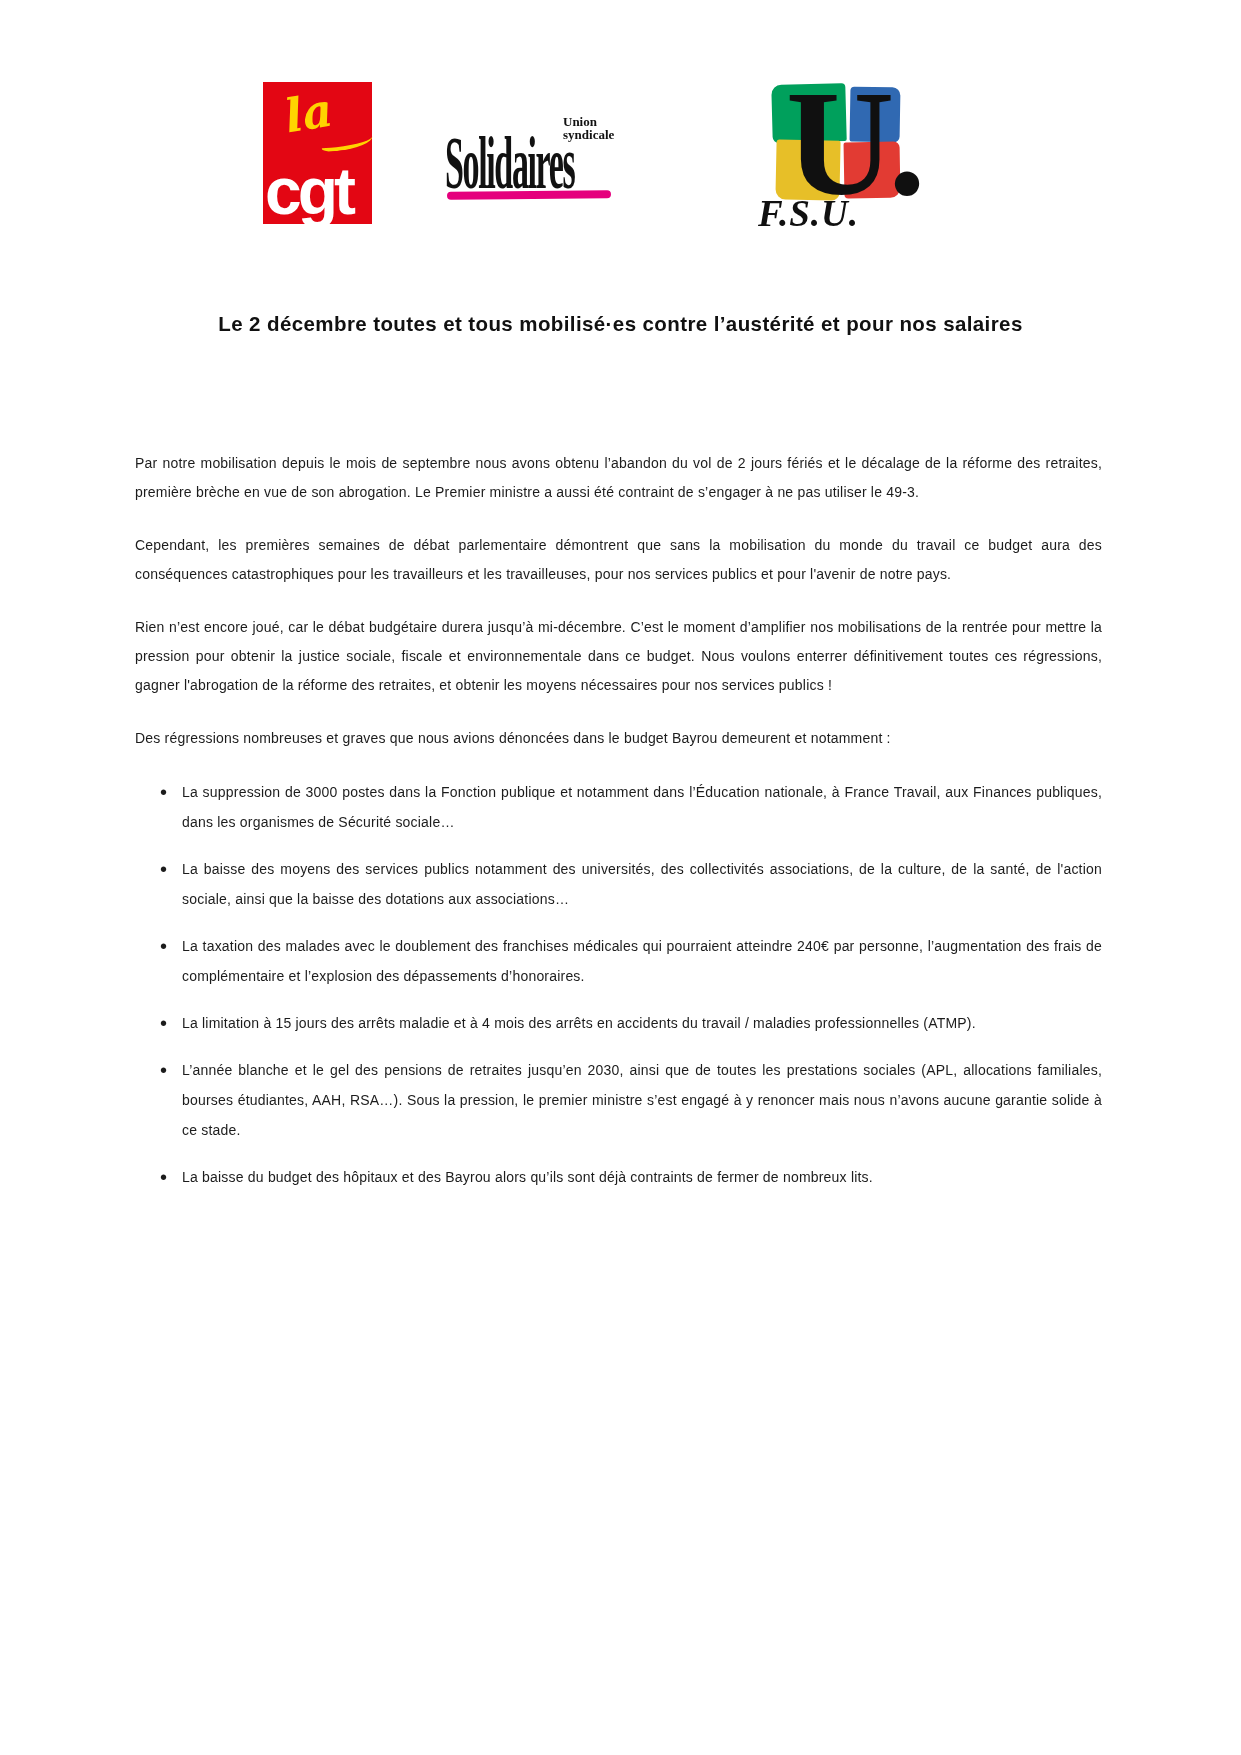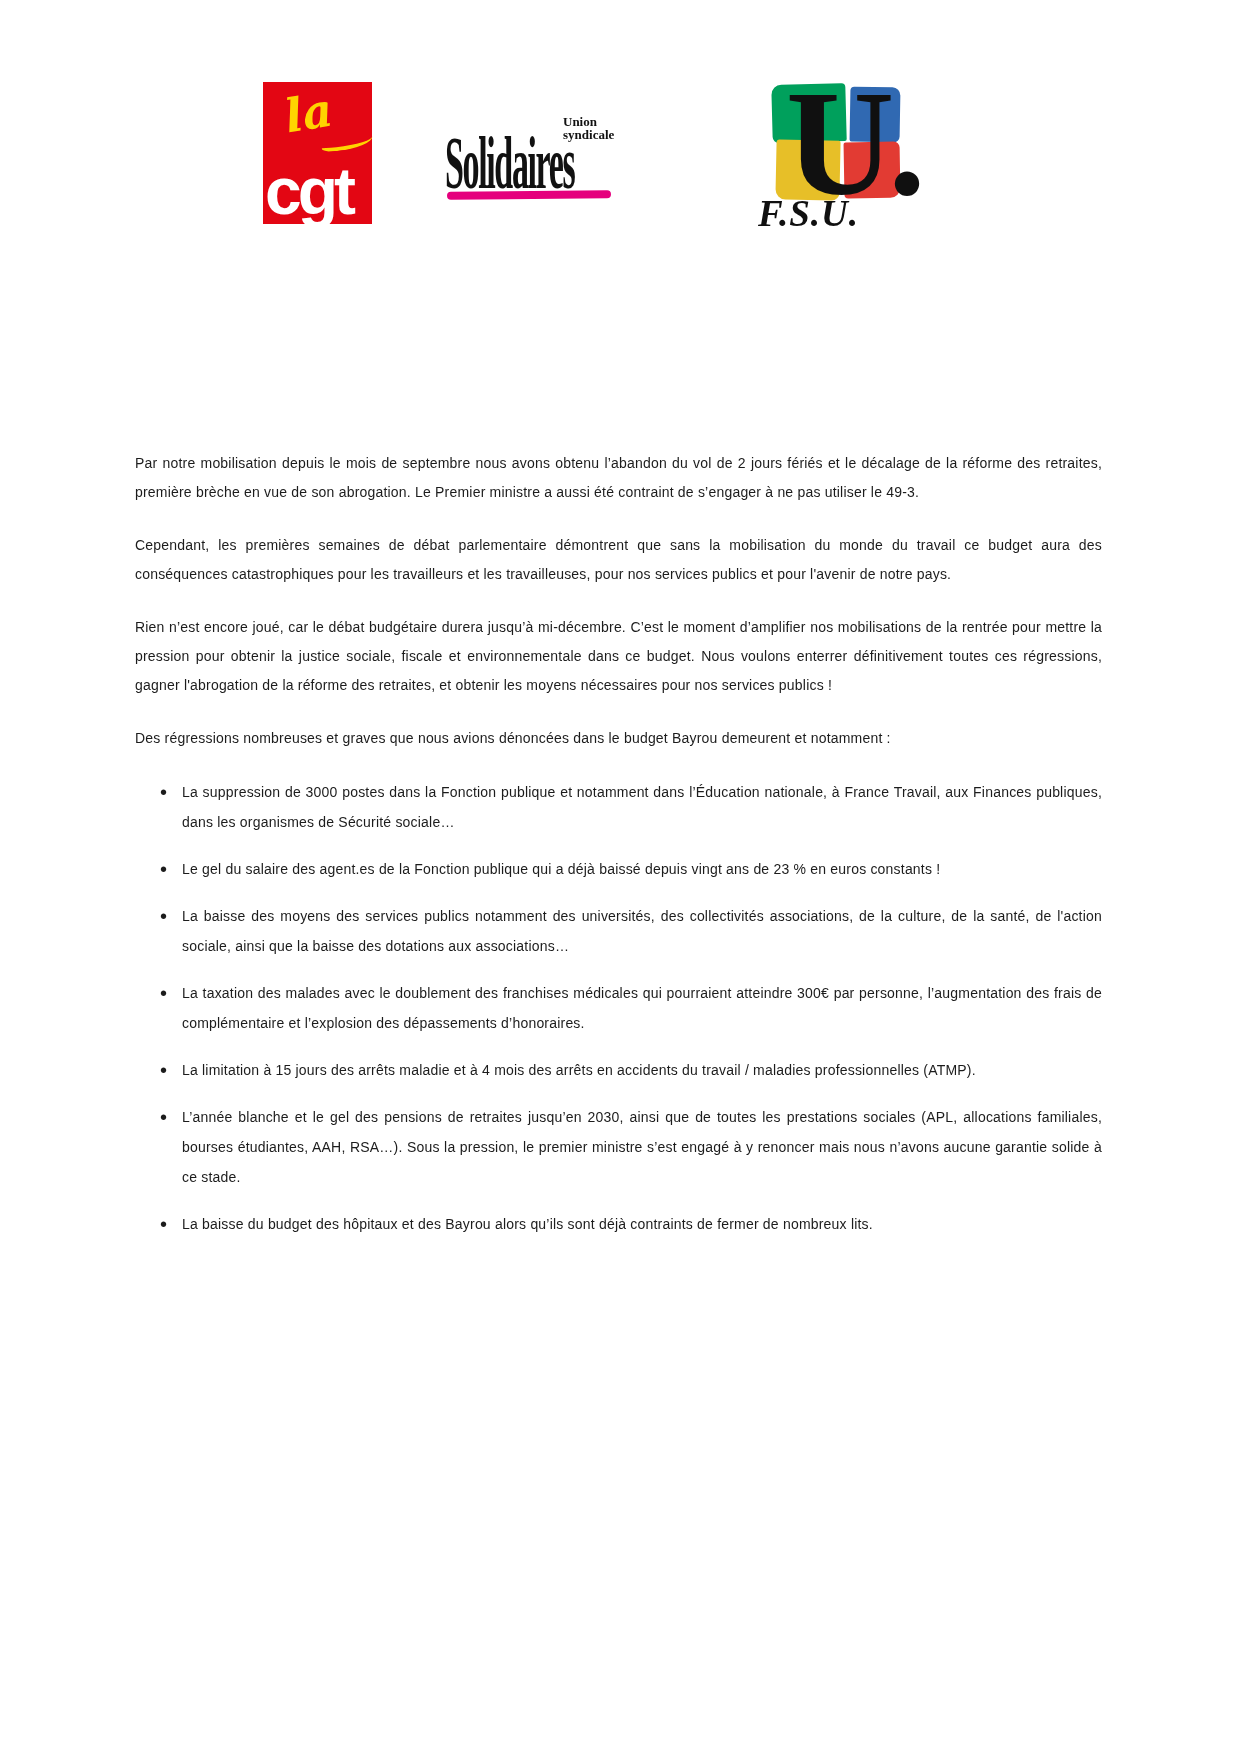--- a/index.html
+++ b/index.html
@@ -151,31 +151,31 @@
         <div class="fsu-block blue" style="background-color: rgb(48, 105, 178);"></div>
         <div class="fsu-block yellow" style="background-color: rgb(231, 191, 40);"></div>
         <div class="fsu-block red" style="background-color: rgb(226, 59, 51);"></div>
         <div class="fsu-u" style="color: rgb(16, 16, 16);">U.</div>
       </div>
       <div class="fsu-caption" style="color: rgb(16, 16, 16);">F.S.U.</div>
     </div>
 
   </div>
 
+  <h1 class="doc-title">Le 2 décembre toutes et tous mobilisé·es contre l’austérité et pour nos salaires</h1>
 
   <div class="content">
     <p>Par notre mobilisation depuis le mois de septembre nous avons obtenu l’abandon du vol de 2 jours fériés et le décalage de la réforme des retraites, première brèche en vue de son abrogation. Le Premier ministre a aussi été contraint de s’engager à ne pas utiliser le 49-3.</p>
     <p>Cependant, les premières semaines de débat parlementaire démontrent que sans la mobilisation du monde du travail ce budget aura des conséquences catastrophiques pour les travailleurs et les travailleuses, pour nos services publics et pour l'avenir de notre pays.</p>
     <p>Rien n’est encore joué, car le débat budgétaire durera jusqu’à mi-décembre. C’est le moment d’amplifier nos mobilisations de la rentrée pour mettre la pression pour obtenir la justice sociale, fiscale et environnementale dans ce budget. Nous voulons enterrer définitivement toutes ces régressions, gagner l'abrogation de la réforme des retraites, et obtenir les moyens nécessaires pour nos services publics !</p>
     <p>Des régressions nombreuses et graves que nous avions dénoncées dans le budget Bayrou demeurent et notamment :</p>
 
     <ul>
       <li>La suppression de 3000 postes dans la Fonction publique et notamment dans l’Éducation nationale, à France Travail, aux Finances publiques, dans les organismes de Sécurité sociale…</li>
-      <li>Le gel du salaire des agent.es de la Fonction publique qui a déjà baissé depuis vingt ans de 23 % en euros constants !</li>
       <li>La baisse des moyens des services publics notamment des universités, des collectivités associations, de la culture, de la santé, de l'action sociale, ainsi que la baisse des dotations aux associations…</li>
-      <li>La taxation des malades avec le doublement des franchises médicales qui pourraient atteindre 300€ par personne, l’augmentation des frais de complémentaire et l’explosion des dépassements d’honoraires.</li>
+      <li>La taxation des malades avec le doublement des franchises médicales qui pourraient atteindre 240€ par personne, l’augmentation des frais de complémentaire et l’explosion des dépassements d’honoraires.</li>
       <li>La limitation à 15 jours des arrêts maladie et à 4 mois des arrêts en accidents du travail / maladies professionnelles (ATMP).</li>
       <li>L’année blanche et le gel des pensions de retraites jusqu’en 2030, ainsi que de toutes les prestations sociales (APL, allocations familiales, bourses étudiantes, AAH, RSA…). Sous la pression, le premier ministre s’est engagé à y renoncer mais nous n’avons aucune garantie solide à ce stade.</li>
       <li>La baisse du budget des hôpitaux et des Bayrou alors qu’ils sont déjà contraints de fermer de nombreux lits.</li>
     </ul>
   </div>
 
 </div>
 
 </body></html>

